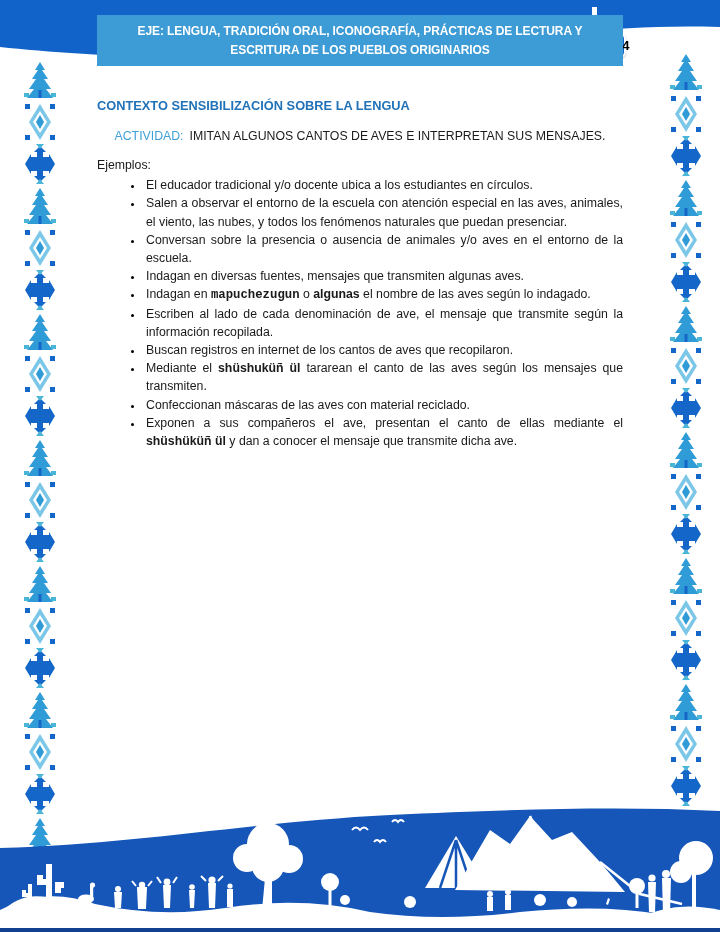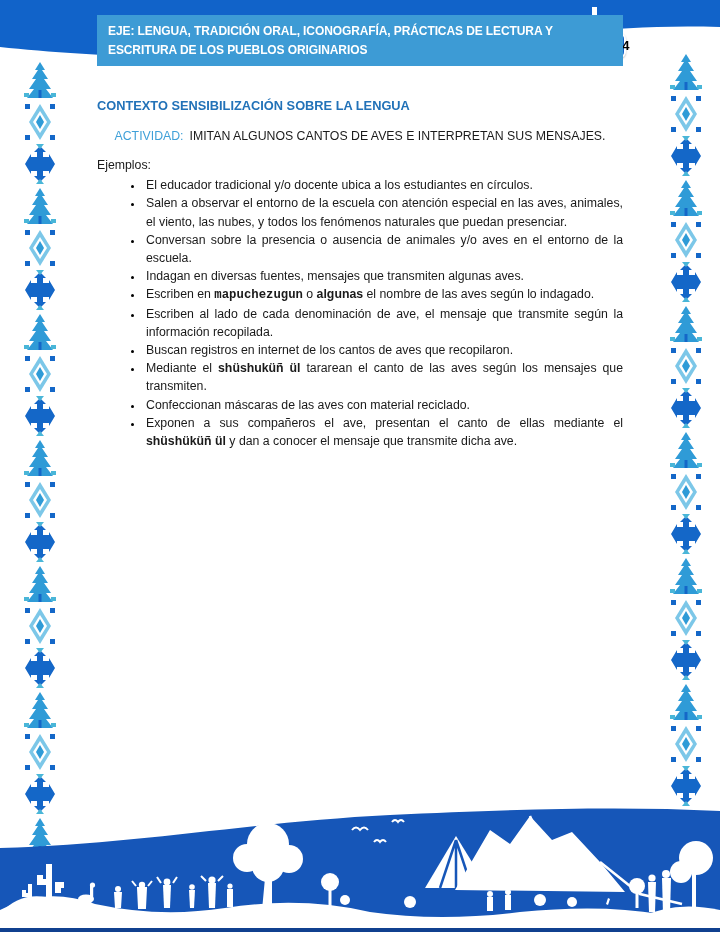--- a/index.html
+++ b/index.html
@@ -18,21 +18,21 @@
     color:#000000;font-weight:700;font-size:13px;display:flex;align-items:center;justify-content:center;
     box-shadow:0 1px 2px rgba(0,0,0,.25);white-space:nowrap;
   }
   .strip{position:absolute;}
   .strip-left{left:23px;top:60px;}
   .strip-right{left:669px;top:52px;}
   .content{position:absolute;left:97px;top:0;width:526px;}
   .doc-title{margin-top:104px;text-align:center;font-weight:700;font-size:14.5px;letter-spacing:.2px;}
   .eje-banner{
     margin-top:15px;background:var(--banner);color:#fff;font-weight:700;font-size:12px;
-    padding:7px 11px;line-height:1.55;letter-spacing:-.1px;
+    padding:7px 11px;line-height:1.55;letter-spacing:-.1px;text-align:center;
   }
   .context-heading{margin-top:32px;color:var(--heading);font-weight:700;font-size:12.8px;}
   .activity-line{margin-top:16px;font-size:12.3px;text-align:center;}
   .activity-label{color:var(--activity);margin-right:6px;}
   .examples-heading{margin-top:15px;font-size:12.3px;}
   ul.examples{
     margin:4px 0 0 0;padding-left:47px;font-size:12.3px;line-height:18.2px;
     text-align:justify;
   }
   ul.examples li{margin:0;padding-left:2px;}
@@ -107,21 +107,21 @@
     <span class="activity-label">ACTIVIDAD:</span><span>IMITAN ALGUNOS CANTOS DE AVES E INTERPRETAN SUS MENSAJES.</span>
   </div>
 
   <div class="examples-heading">Ejemplos:</div>
 
   <ul class="examples">
       <li><span>El educador tradicional y/o docente ubica a los estudiantes en círculos.</span></li>
       <li><span>Salen a observar el entorno de la escuela con atención especial en las aves, animales, el viento, las nubes, y todos los fenómenos naturales que puedan presenciar.</span></li>
       <li><span>Conversan sobre la presencia o ausencia de animales y/o aves en el entorno de la escuela.</span></li>
       <li><span>Indagan en diversas fuentes, mensajes que transmiten algunas aves.</span></li>
-      <li><span>Escriben en </span><span style="font-weight: 700; font-family: Liberation Mono, monospace;">mapuchezugun</span><span> o </span><span style="font-weight: 700;">algunas</span><span> el nombre de las aves según lo indagado.</span></li>
+      <li><span>Indagan en </span><span style="font-weight: 700; font-family: Liberation Mono, monospace;">mapuchezugun</span><span> o </span><span style="font-weight: 700;">algunas</span><span> el nombre de las aves según lo indagado.</span></li>
       <li><span>Escriben al lado de cada denominación de ave, el mensaje que transmite según la información recopilada.</span></li>
       <li><span>Buscan registros en internet de los cantos de aves que recopilaron.</span></li>
       <li><span>Mediante el </span><span style="font-weight: 700;">shüshuküñ ül</span><span> tararean el canto de las aves según los mensajes que transmiten.</span></li>
       <li><span>Confeccionan máscaras de las aves con material reciclado.</span></li>
       <li><span>Exponen a sus compañeros el ave, presentan el canto de ellas mediante el </span><span style="font-weight: 700;">shüshüküñ ül</span><span> y dan a conocer el mensaje que transmite dicha ave.</span></li>
     </ul>
 </div>
 
 <svg class="bottom-art" width="720" height="150" viewBox="0 0 720 150" aria-hidden="true">
   <path d="M0,66 C140,62 250,40 390,33 C520,27 620,24 720,29 L720,150 L0,150 Z" fill="#1656B8"></path>

